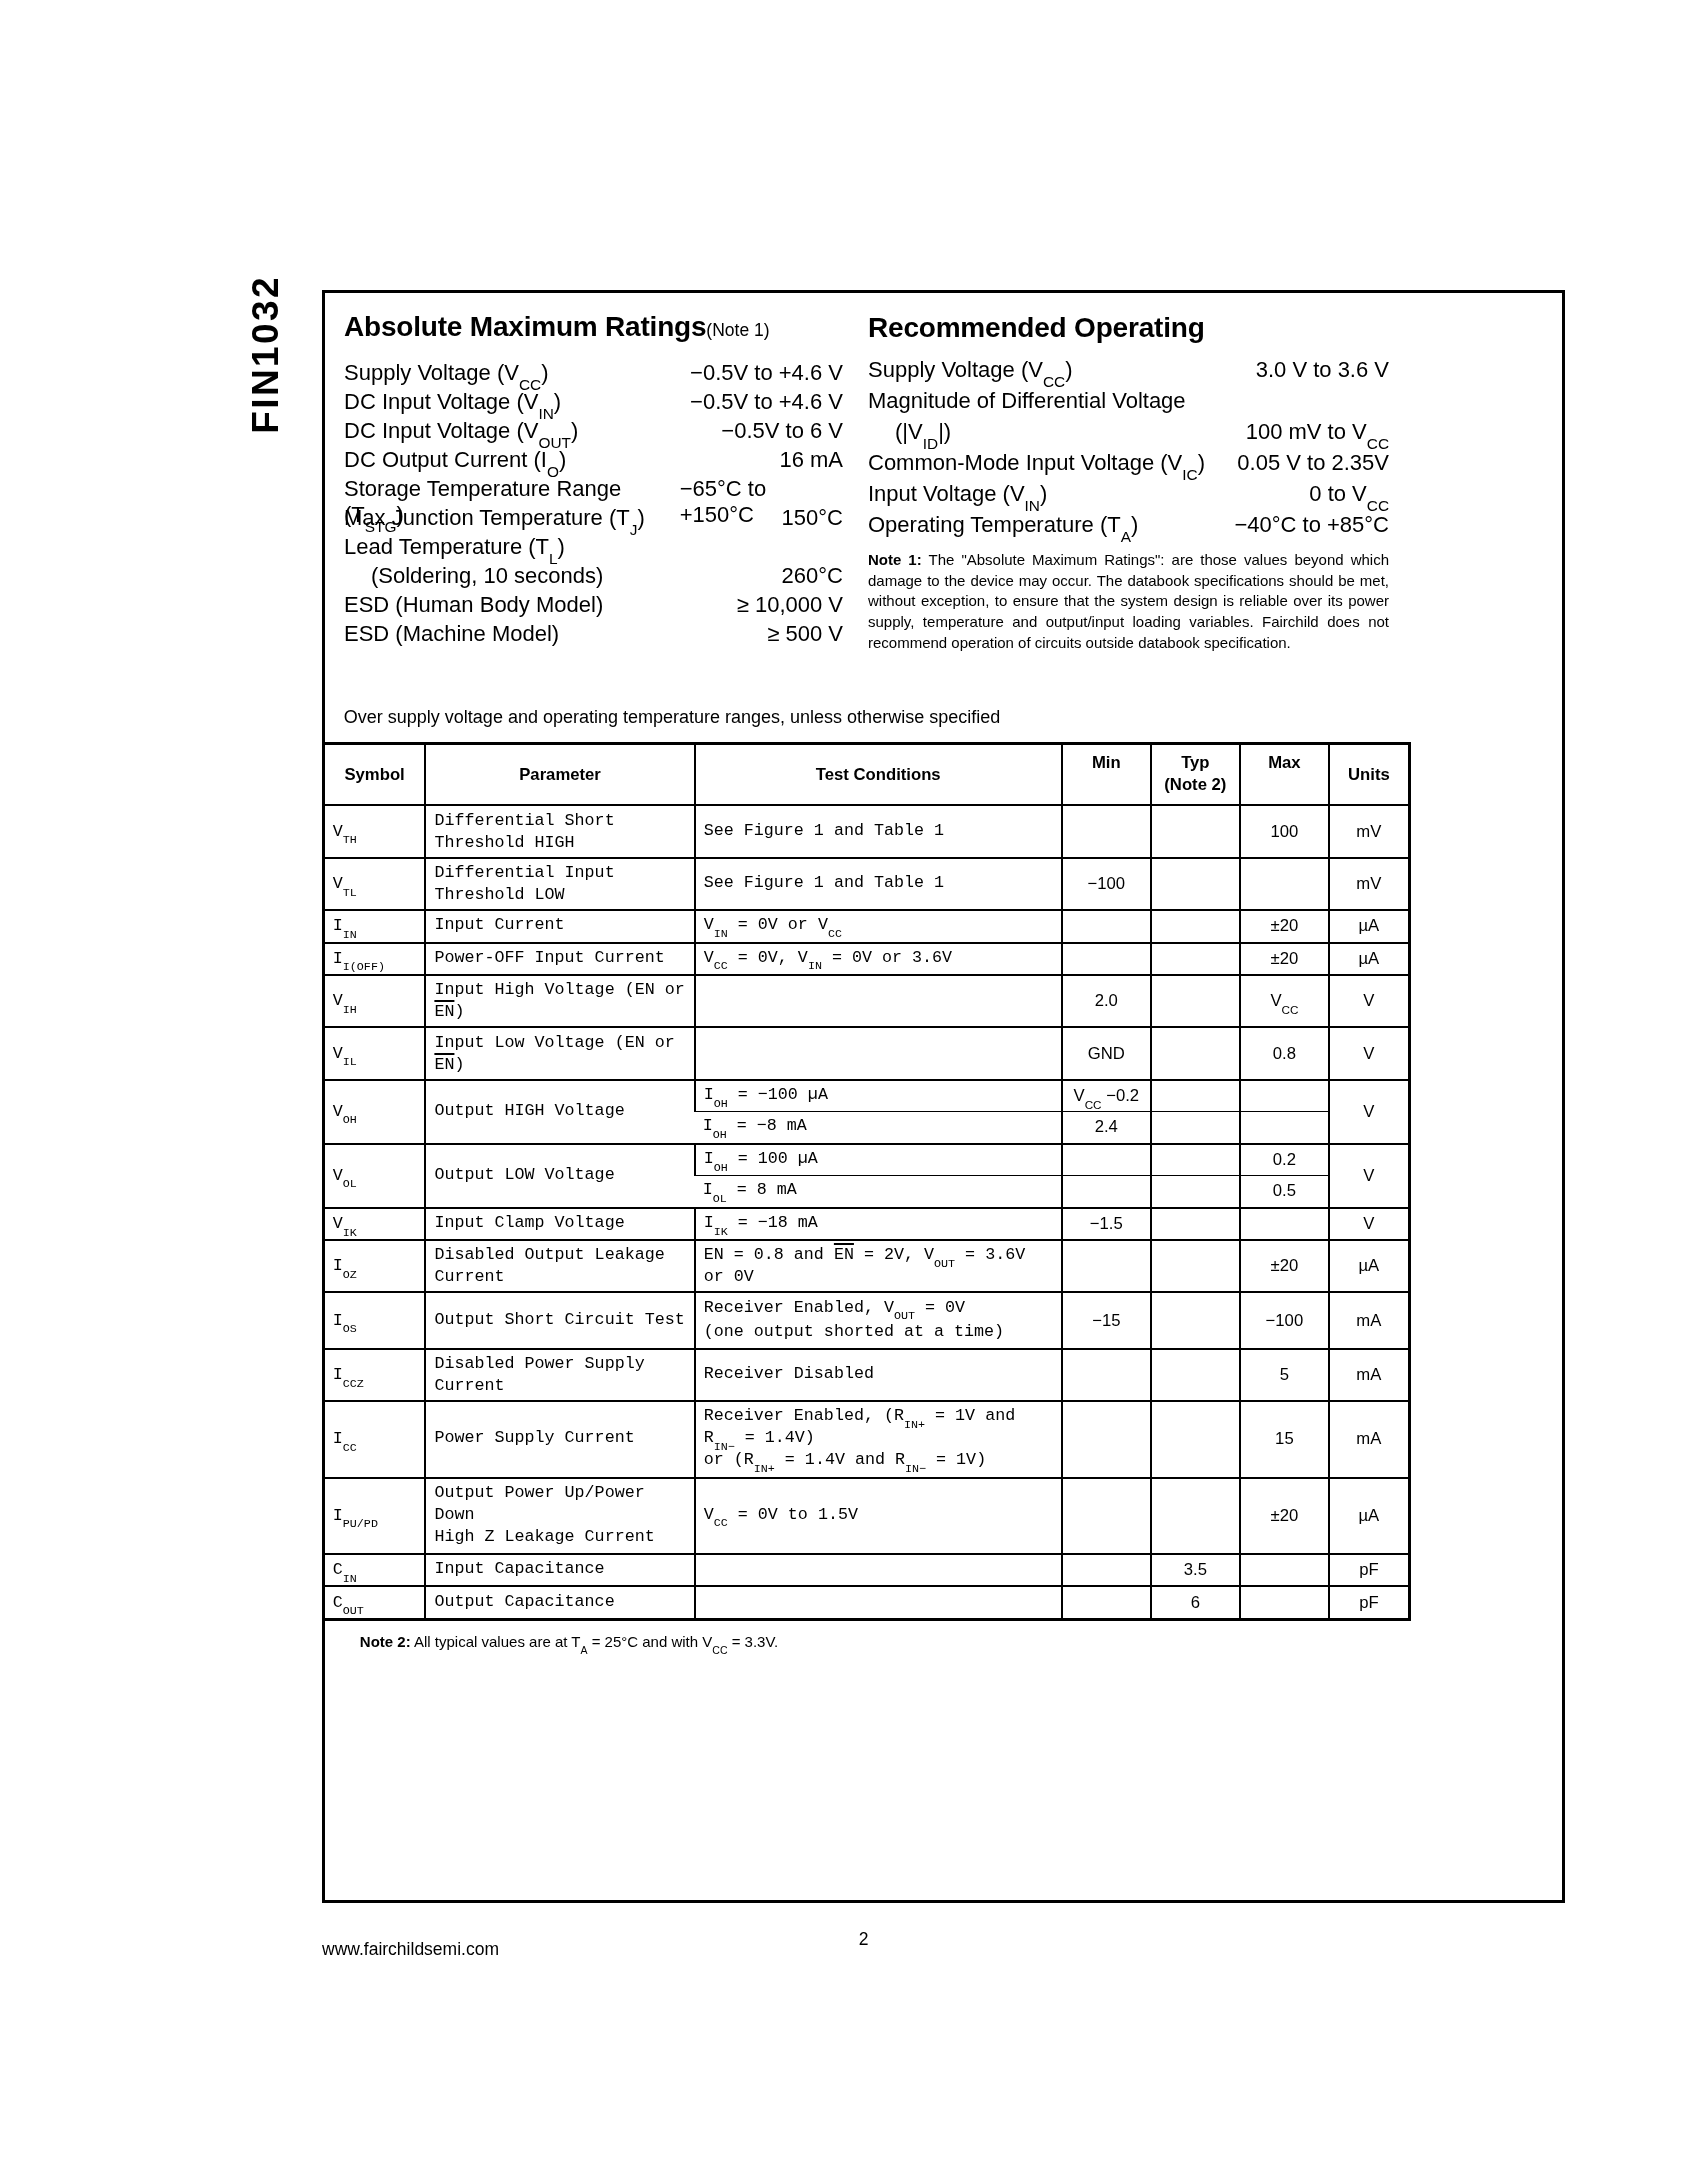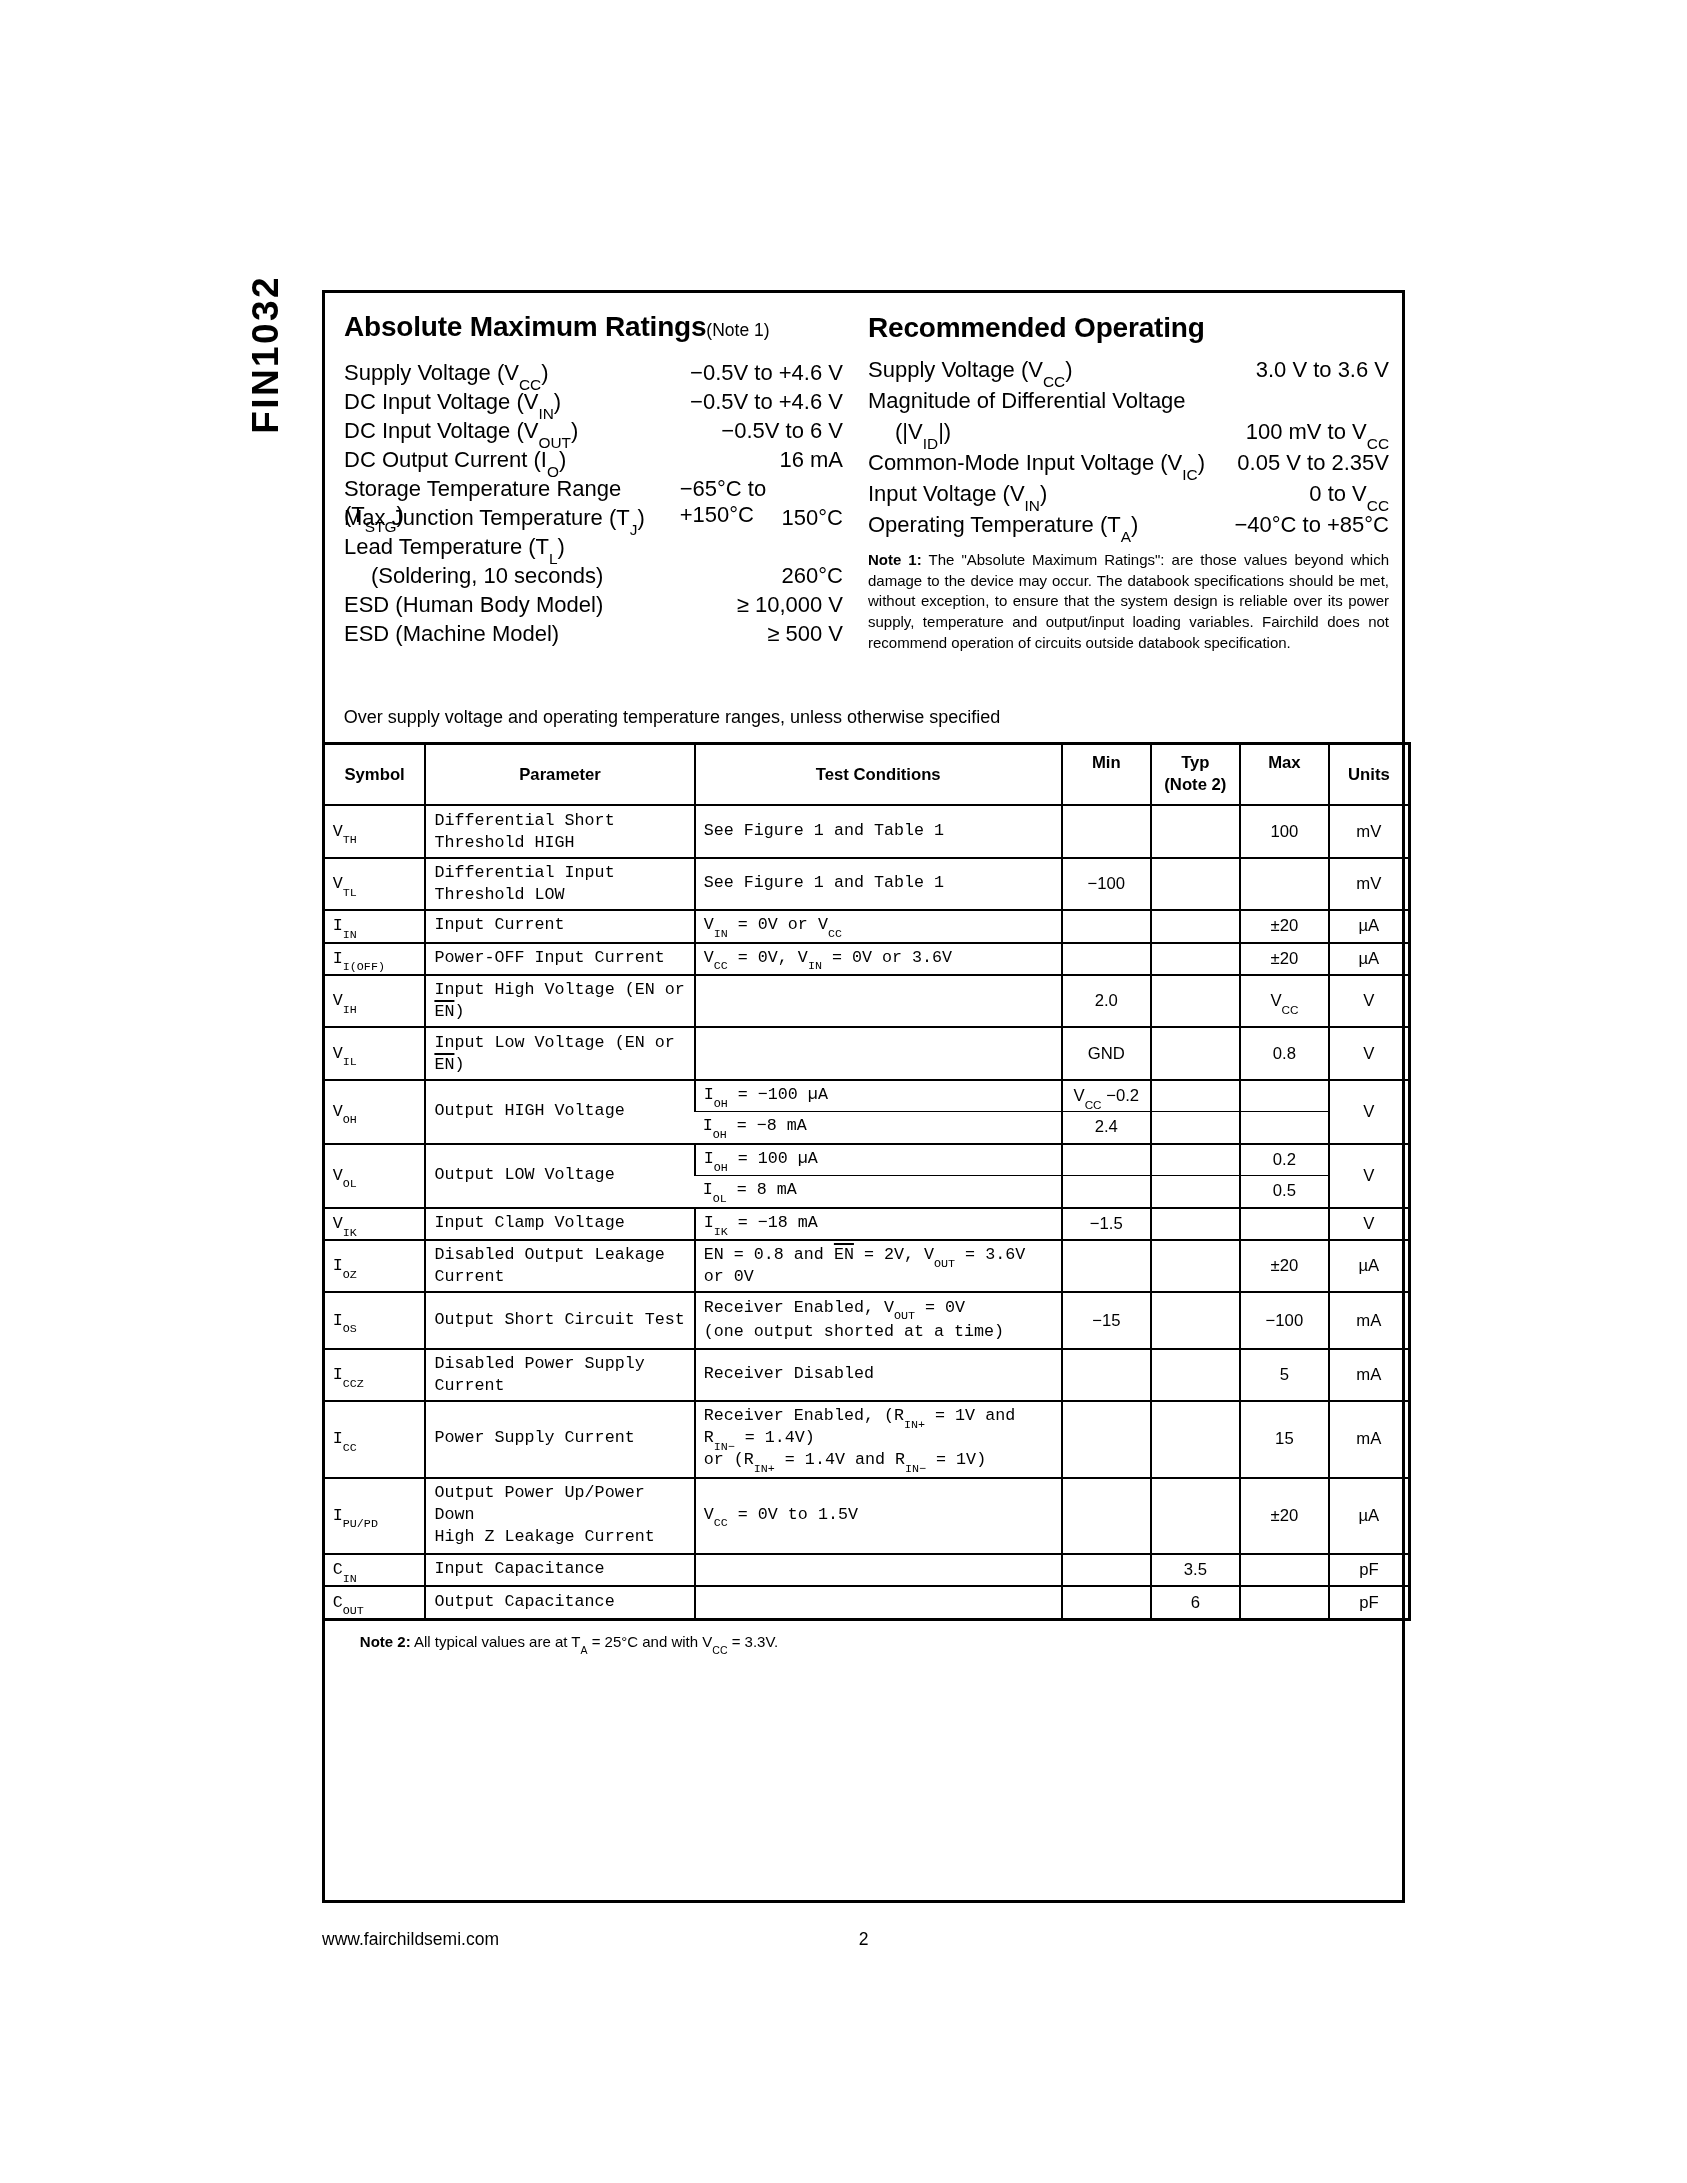--- a/index.html
+++ b/index.html
@@ -14,21 +14,21 @@
   
   .side-label {
     position:absolute; left:245px; top:275px;
     writing-mode:vertical-rl; transform:rotate(180deg);
     font-size:37px; font-weight:700; letter-spacing:2.4px;
   }
 
   
   .frame {
     position:absolute; left:322px; top:290px;
-    width:1083px; height:1613px;
+    width:1243px; height:1613px;
     border:3.2px solid #000;
   }
 
   sub { font-size:0.70em; line-height:0; position:relative; top:0.28em; }
   .ov { text-decoration:overline; text-decoration-thickness:1.6px; }
 
   .sec-title { font-size:28px; font-weight:700; letter-spacing:-0.2px; }
   .sec-title .note-ref { font-size:17.5px; font-weight:400; letter-spacing:0; }
 
   .amr { position:absolute; left:19px; top:17.5px; width:499px; }
@@ -67,21 +67,21 @@
   .dc-table tbody td { height:32px; line-height:22px; vertical-align:middle; }
   .dc-table tbody tr.main-row > td { border-top:2.4px solid #000; }
   .dc-table tbody tr.sub-row  > td { border-top:1.6px solid #000; }
   .cell-symbol, .cell-parameter, .cell-conditions { text-align:left; vertical-align:top;font-family:Liberation Mono, monospace; }
   .cell-min, .cell-typ, .cell-max, .cell-units { text-align:center; }
   .cell-parameter div, .cell-conditions div { min-height:24px; }
 
   .note2 { margin:12.7px 0 0 24px; font-size:15px;padding-left:14px; }
 
   .footer { position:absolute; left:322px; top:1929px; width:1083px; font-size:17.5px; }
-  .footer .url { position:absolute; left:0; top:0; }
+  .footer .url { position:absolute; left:0; top:10px; }
   .footer .pagenum { position:absolute; left:0; right:0; top:0; text-align:center; }
 </style>
 </head>
 <body>
 
 <div class="page">
 
   <div class="side-label">FIN1032</div>
 
   <div class="frame">

